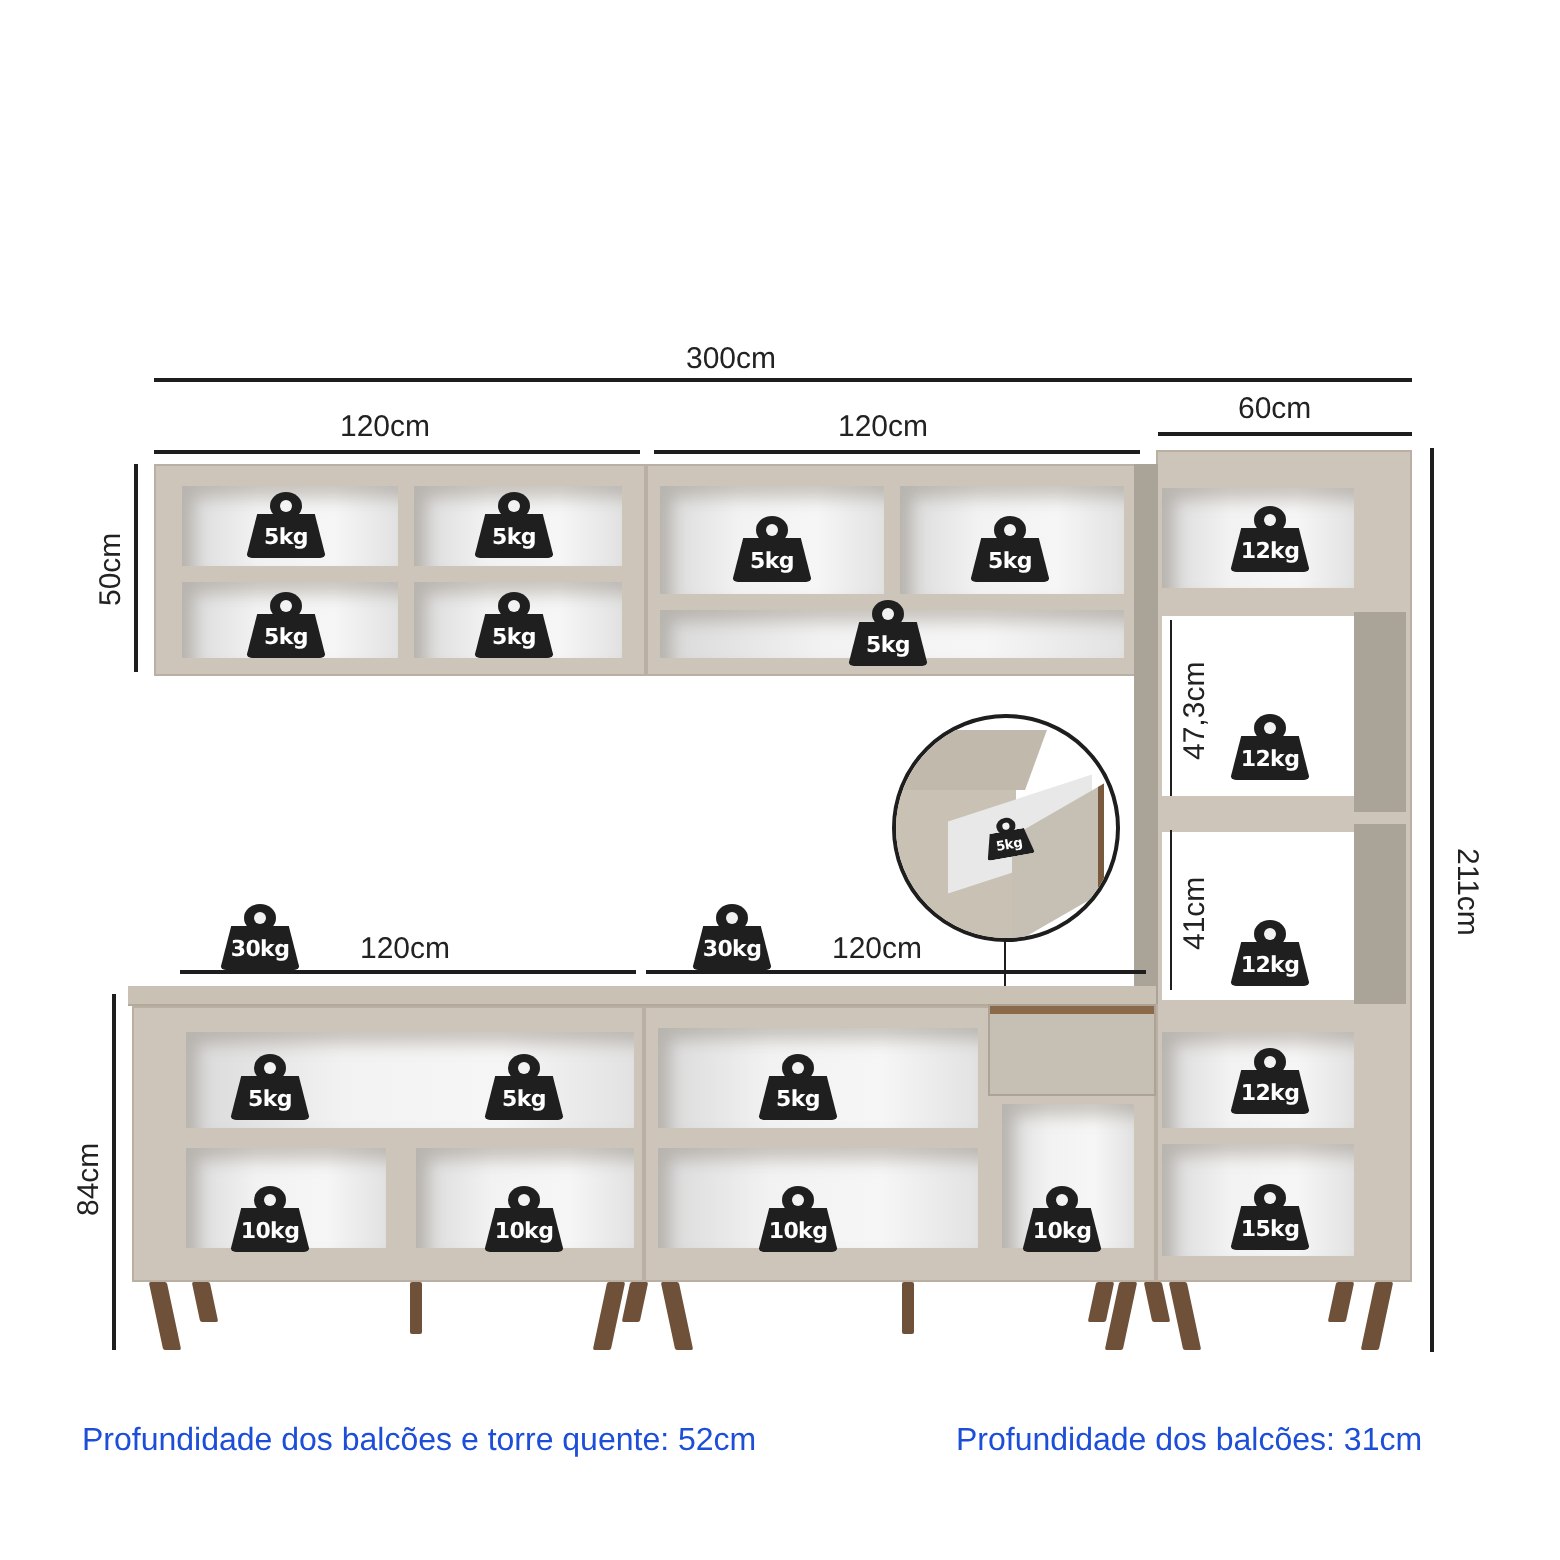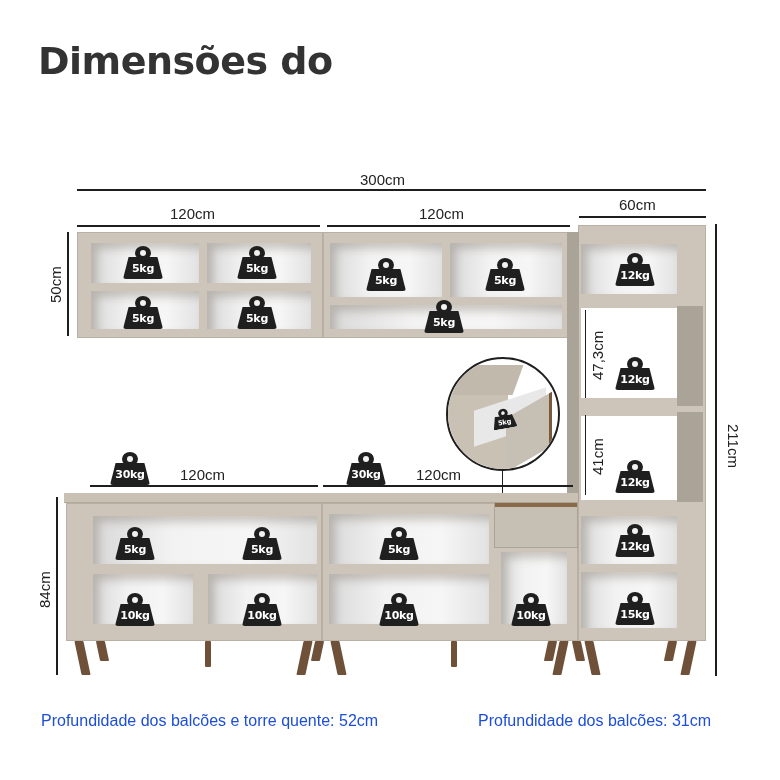--- a/index.html
+++ b/index.html
@@ -31,24 +31,23 @@
   .weight .body span { color: #fff; font-family: "DejaVu Sans", sans-serif; font-weight: bold; font-size: 11px; letter-spacing: -0.3px; }
   .weight.sm { transform: scale(0.95); }
 
   .zoom-circle { position: absolute; left: 446px; top: 357px; width: 114px; height: 114px; border-radius: 50%; border: 2px solid #1e1e1e; background: #fff; overflow: hidden; }
   .footer { position: absolute; top: 712px; font-size: 16px; color: #1d4ed8; white-space: nowrap; }
 </style>
 </head>
 <body>
 
 <div class="title">
-  <div>Dimensões do</div>
-</div>
-
-<div class="dim-label" style="left:360px; top:171px;">300cm</div>
+</div>
+
+<div class="dim-label" style="left:343px; top:171px;">300cm</div>
 <div class="hline" style="left:77px; top:189px; width:629px;"></div>
 
 <div class="dim-label" style="left:170px; top:205px;">120cm</div>
 <div class="hline" style="left:77px; top:225px; width:243px;"></div>
 
 <div class="dim-label" style="left:419px; top:205px;">120cm</div>
 <div class="hline" style="left:327px; top:225px; width:243px;"></div>
 
 <div class="dim-label" style="left:619px; top:196px;">60cm</div>
 <div class="hline" style="left:579px; top:216px; width:127px;"></div>

